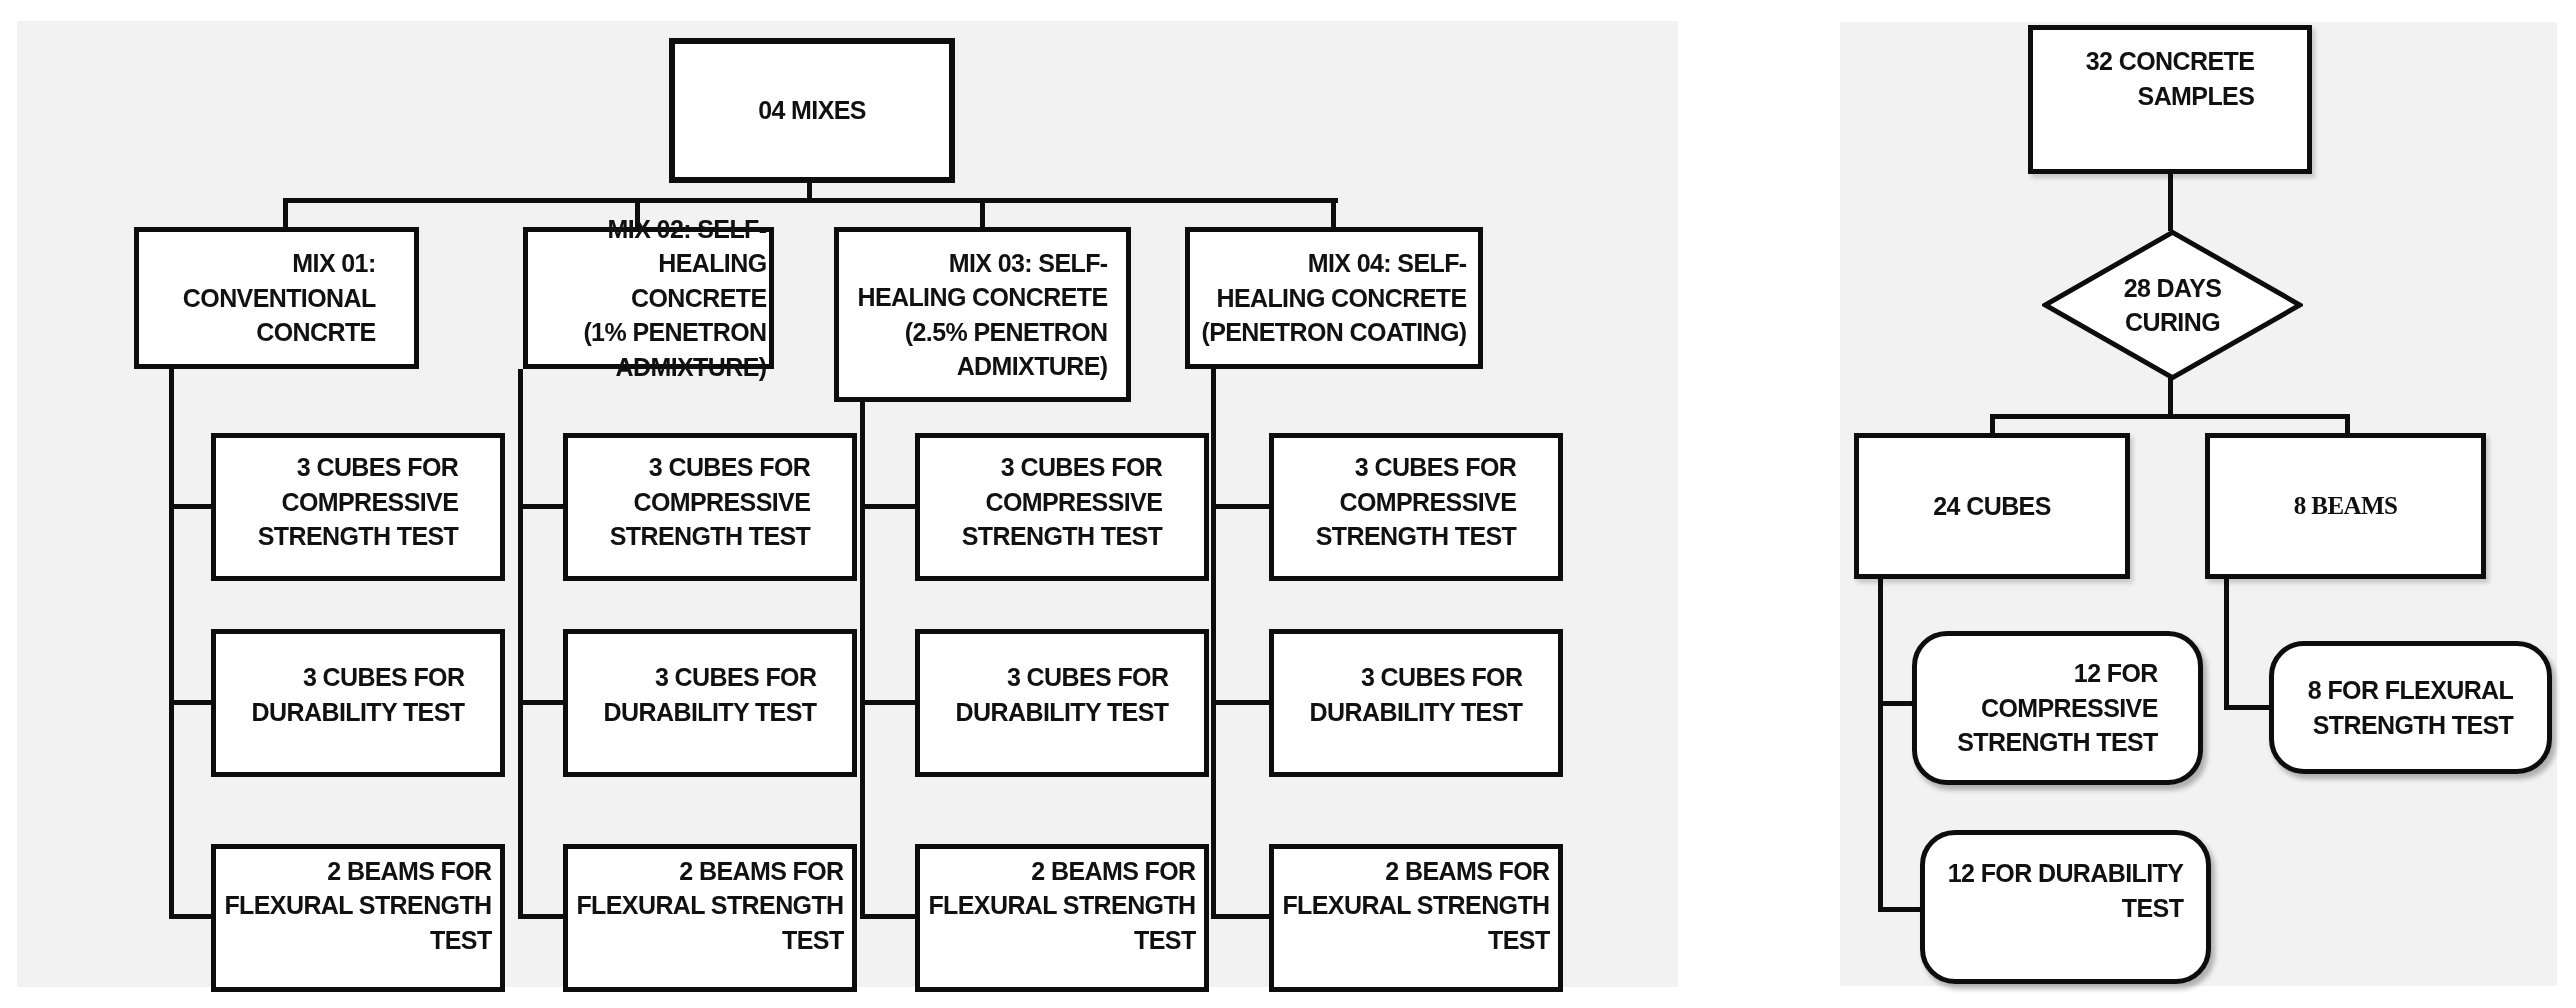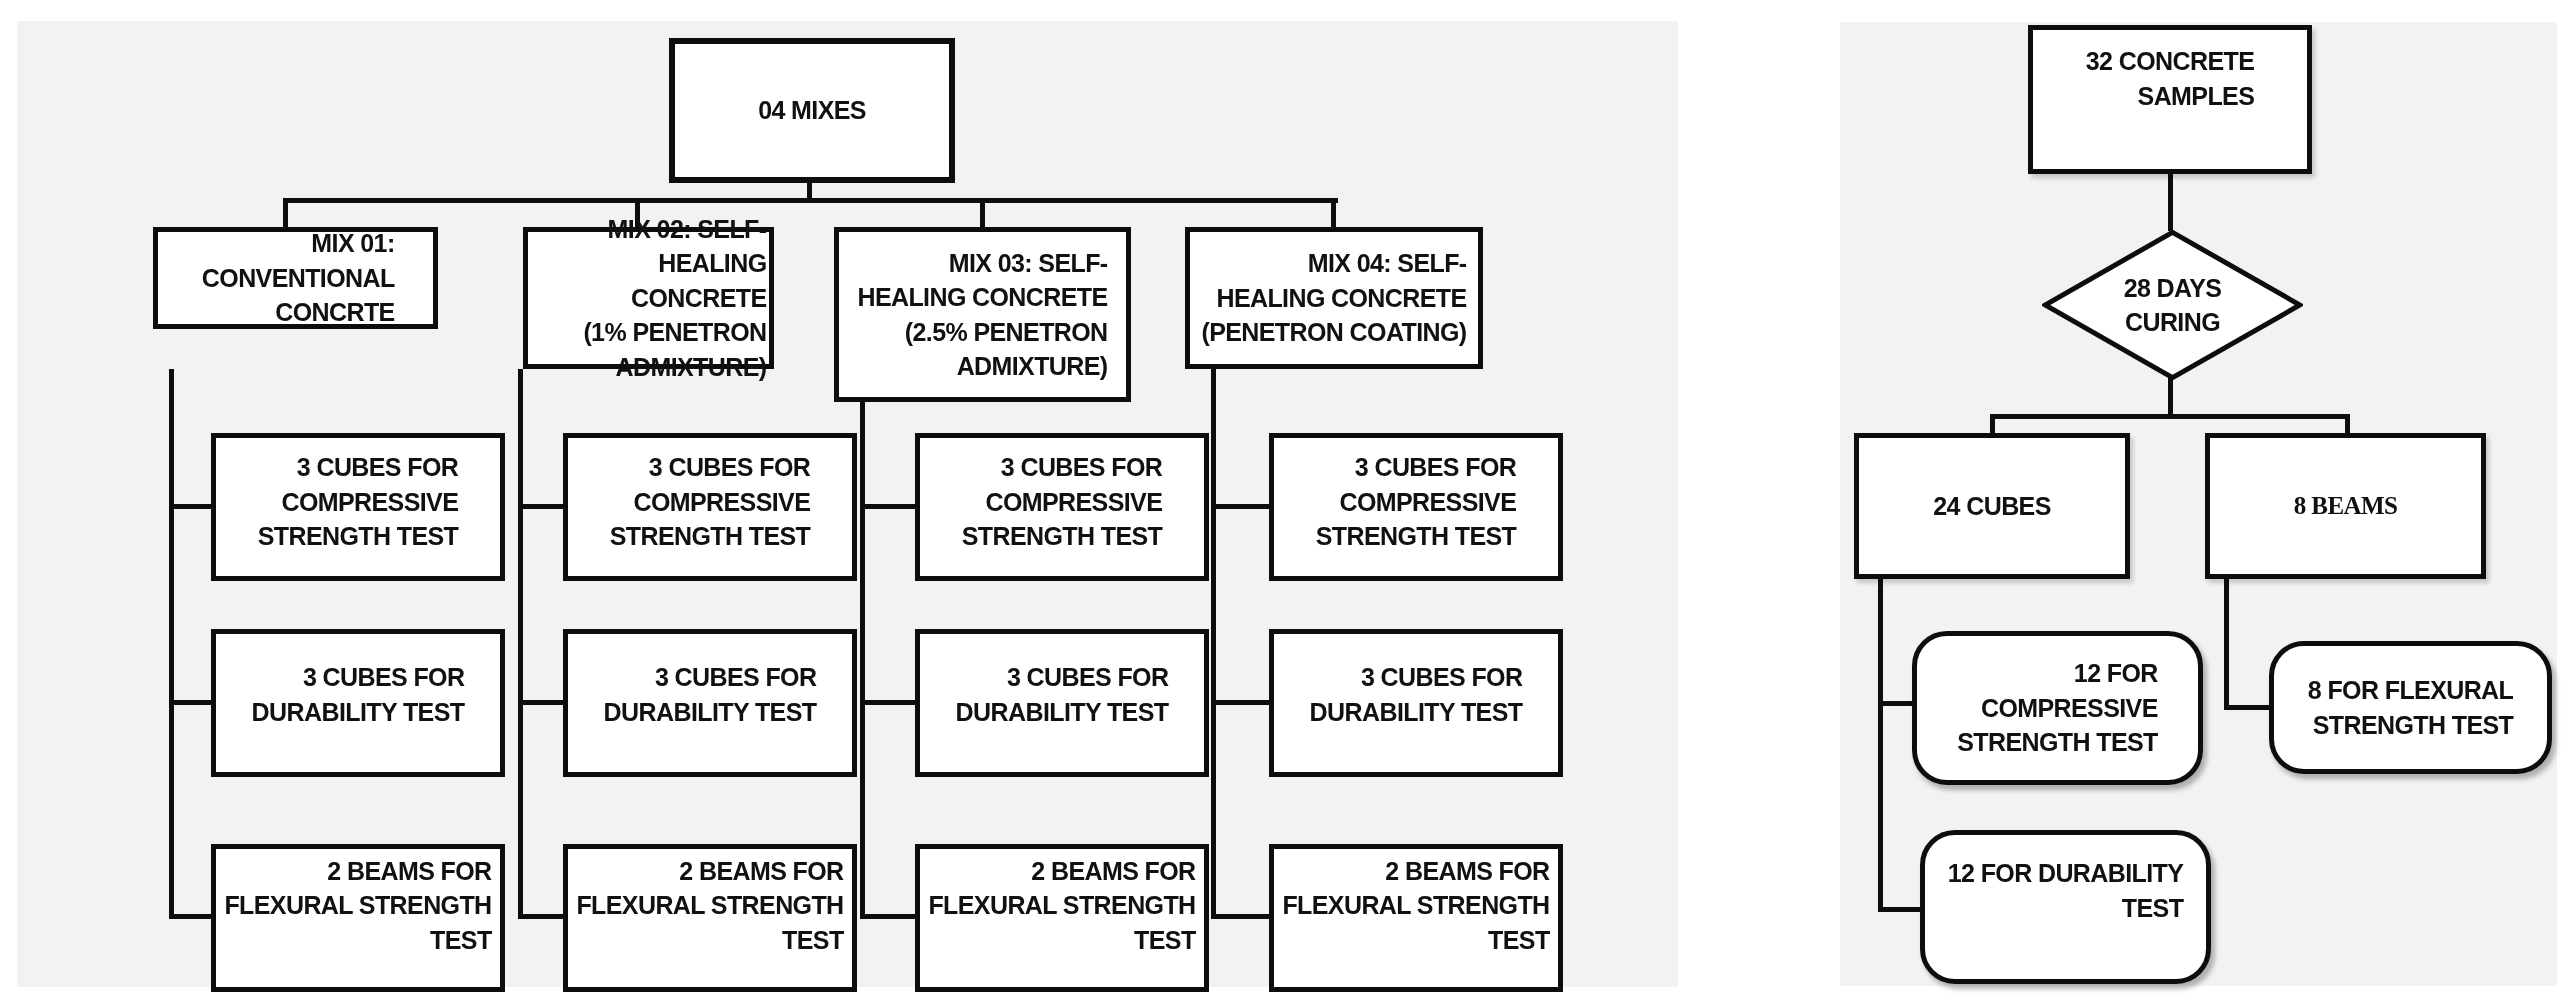--- a/index.html
+++ b/index.html
@@ -99,21 +99,21 @@
   <div class="ln" style="left:523px;top:914px;width:40px;height:5px;"></div>
   <div class="ln" style="left:865px;top:504px;width:50px;height:5px;"></div>
   <div class="ln" style="left:865px;top:700px;width:50px;height:5px;"></div>
   <div class="ln" style="left:865px;top:914px;width:50px;height:5px;"></div>
   <div class="ln" style="left:1216px;top:504px;width:53px;height:5px;"></div>
   <div class="ln" style="left:1216px;top:700px;width:53px;height:5px;"></div>
   <div class="ln" style="left:1216px;top:914px;width:53px;height:5px;"></div>
 
   <div class="box b10" style="left:669px;top:21px;width:286px;height:145px;margin-top:17px;">04 MIXES</div>
 
-  <div class="box b9" style="left:153px;top:227px;width:285px;height:102px;padding-left:8px;">MIX 01:
+  <div class="box b9" style="left:134px;top:227px;width:285px;height:142px;padding-left:8px;">MIX 01:
 CONVENTIONAL
 CONCRTE</div>
   <div class="box b9" style="left:492px;top:227px;width:251px;height:142px;margin-left:31px;">MIX 02: SELF-
 HEALING CONCRETE
 (1% PENETRON
 ADMIXTURE)</div>
   <div class="box b9" style="left:834px;top:227px;width:297px;height:175px;">MIX 03: SELF-
 HEALING CONCRETE
 (2.5% PENETRON
 ADMIXTURE)</div>

